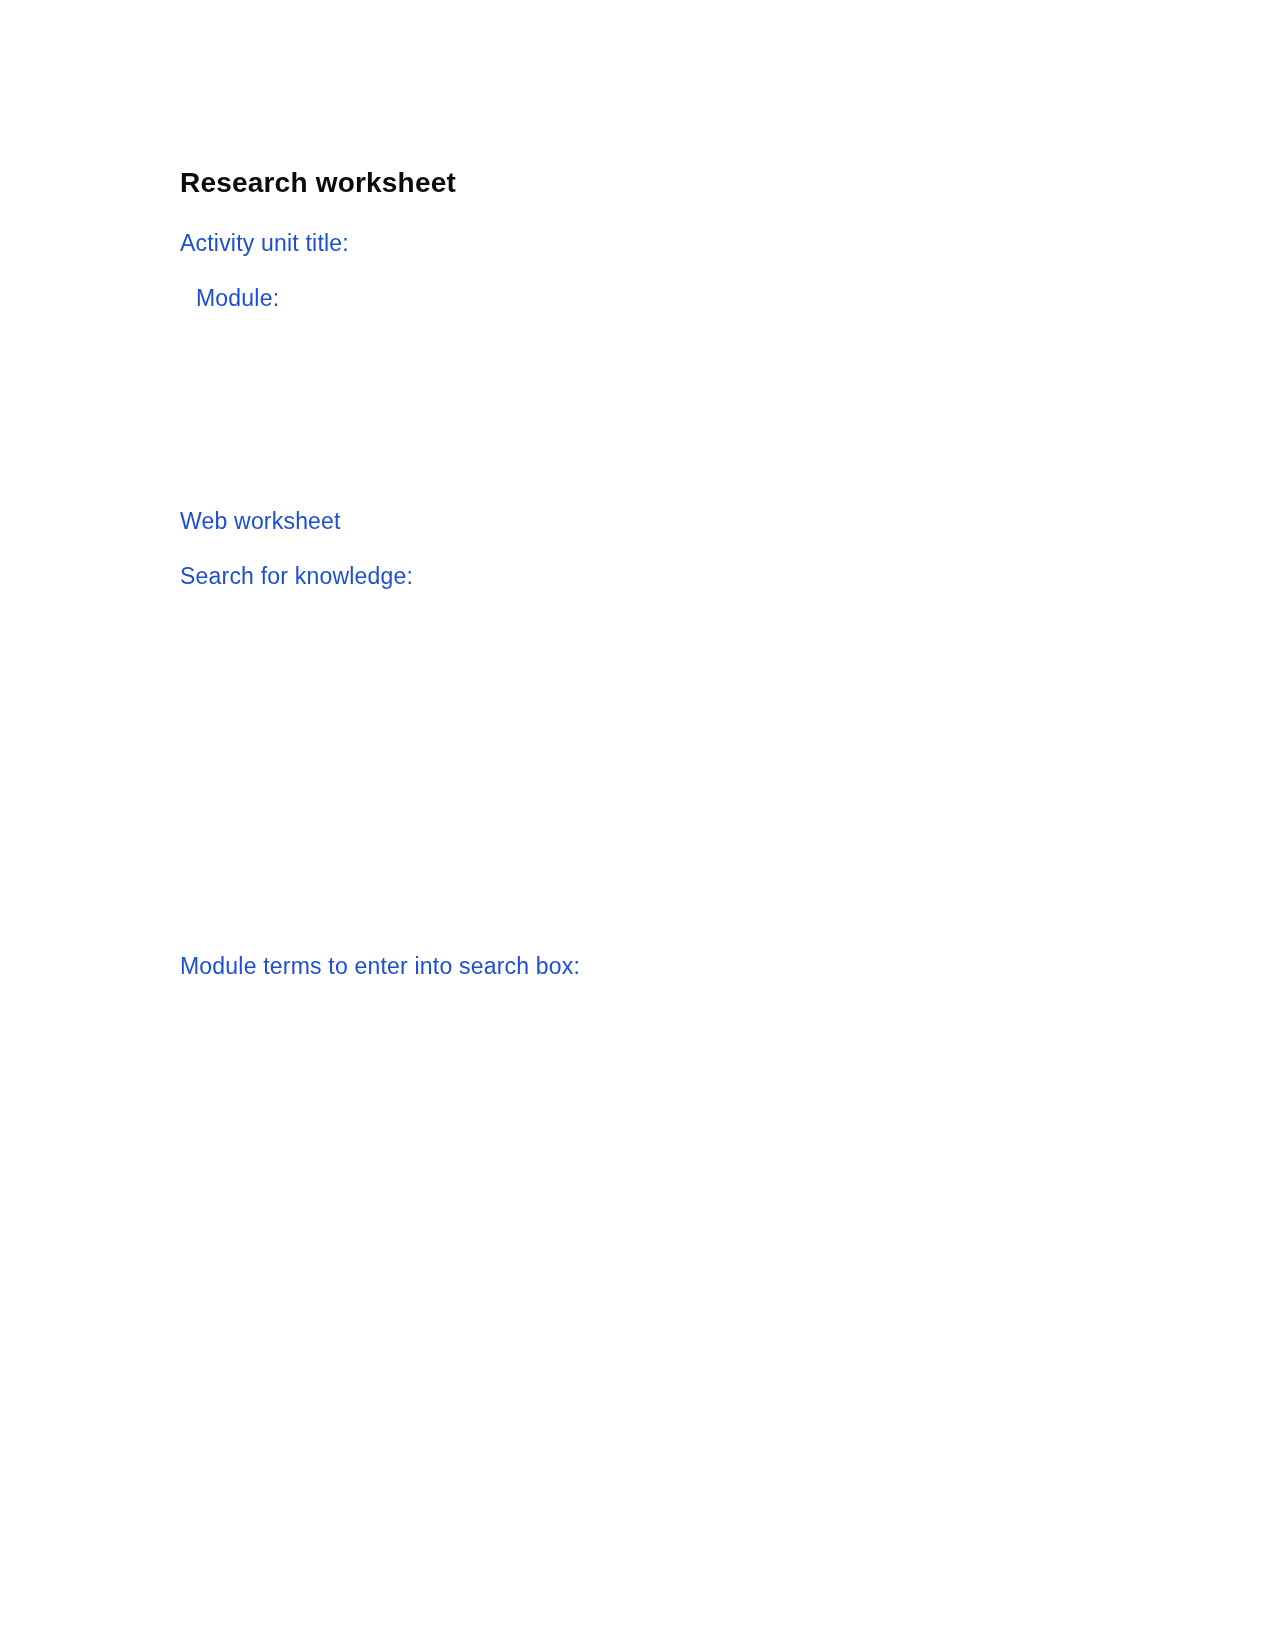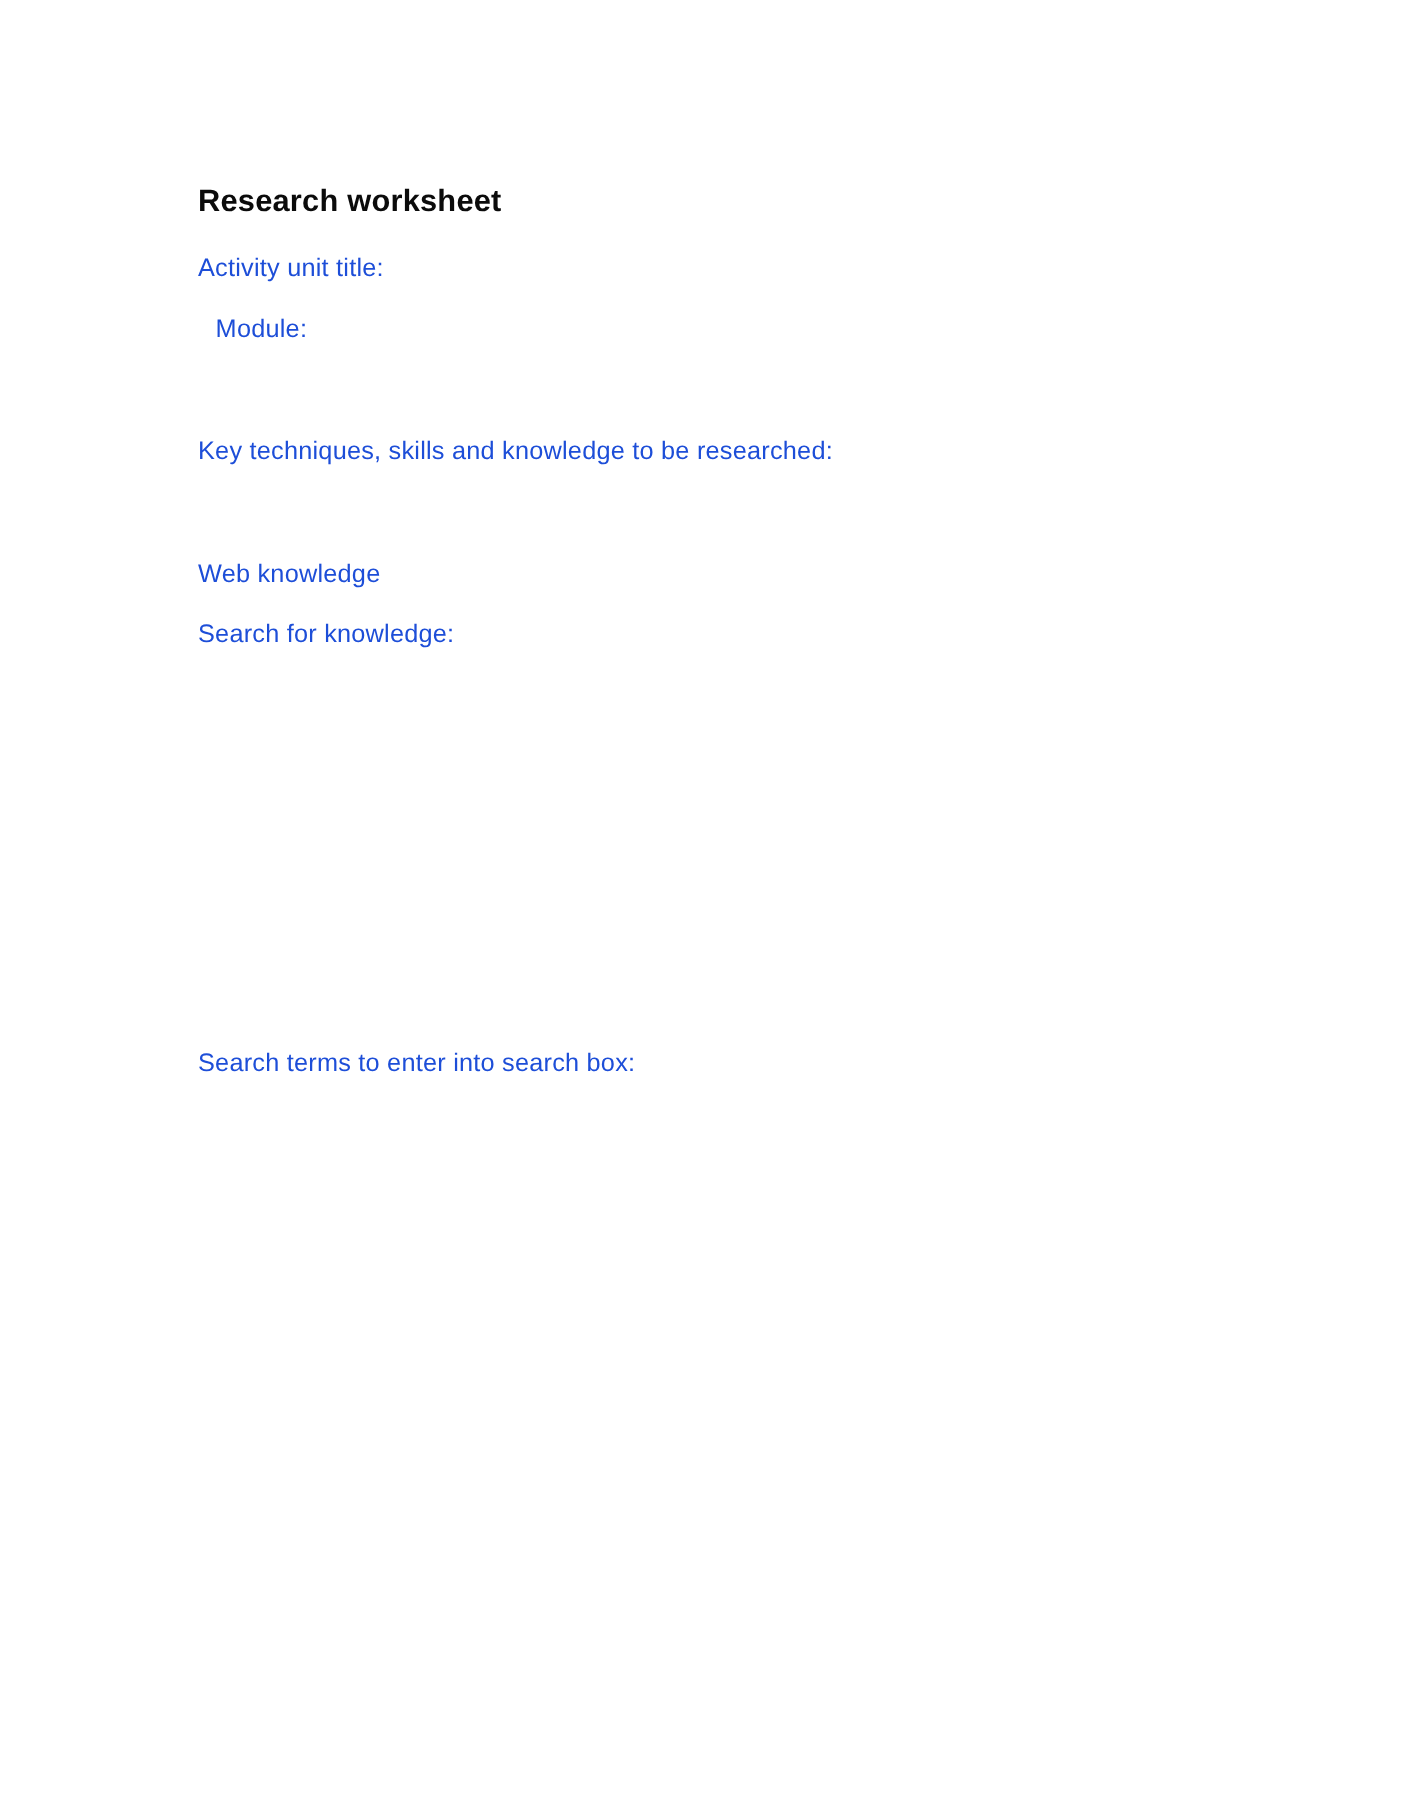--- a/index.html
+++ b/index.html
@@ -49,21 +49,20 @@
 <body>
 
 <div class="page">
 
   <h1 class="doc-title">Research worksheet</h1>
 
   <div class="doc-line line-activity">Activity unit title:</div>
 
   <div class="doc-line line-module">Module:</div>
 
-  <div class="doc-line line-key">Key techniques, skills and knowledge to be researched:</div>
 
-  <div class="doc-line line-websearch">Web knowledge</div>
+  <div class="doc-line line-websearch">Web worksheet</div>
 
   <div class="doc-line line-vocab">Search for knowledge:</div>
 
-  <div class="doc-line line-terms">Search terms to enter into search box:</div>
+  <div class="doc-line line-terms">Module terms to enter into search box:</div>
 
 </div>
 
 </body></html>

